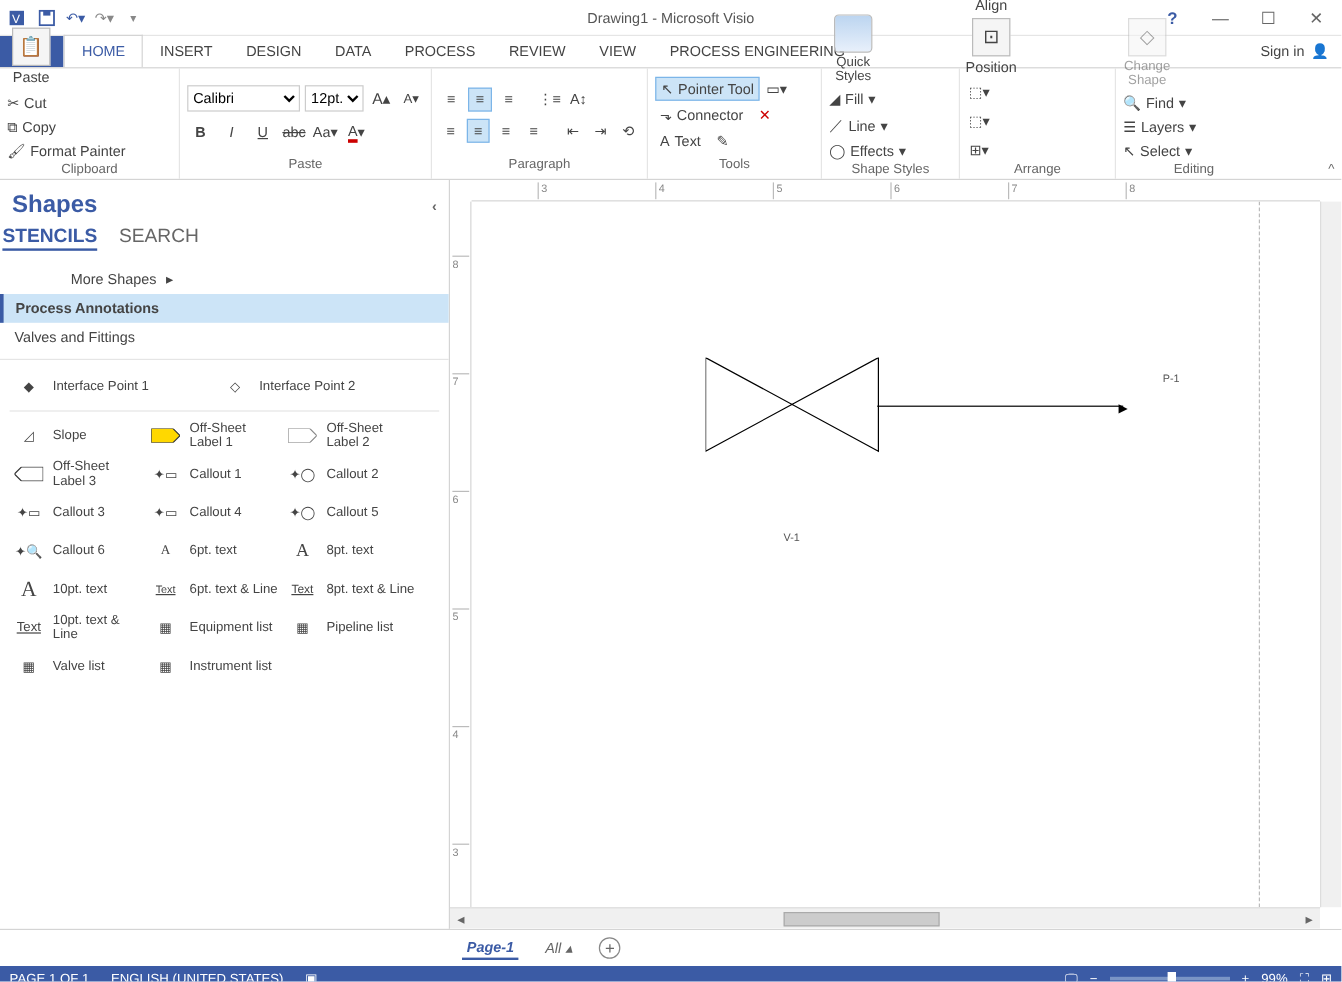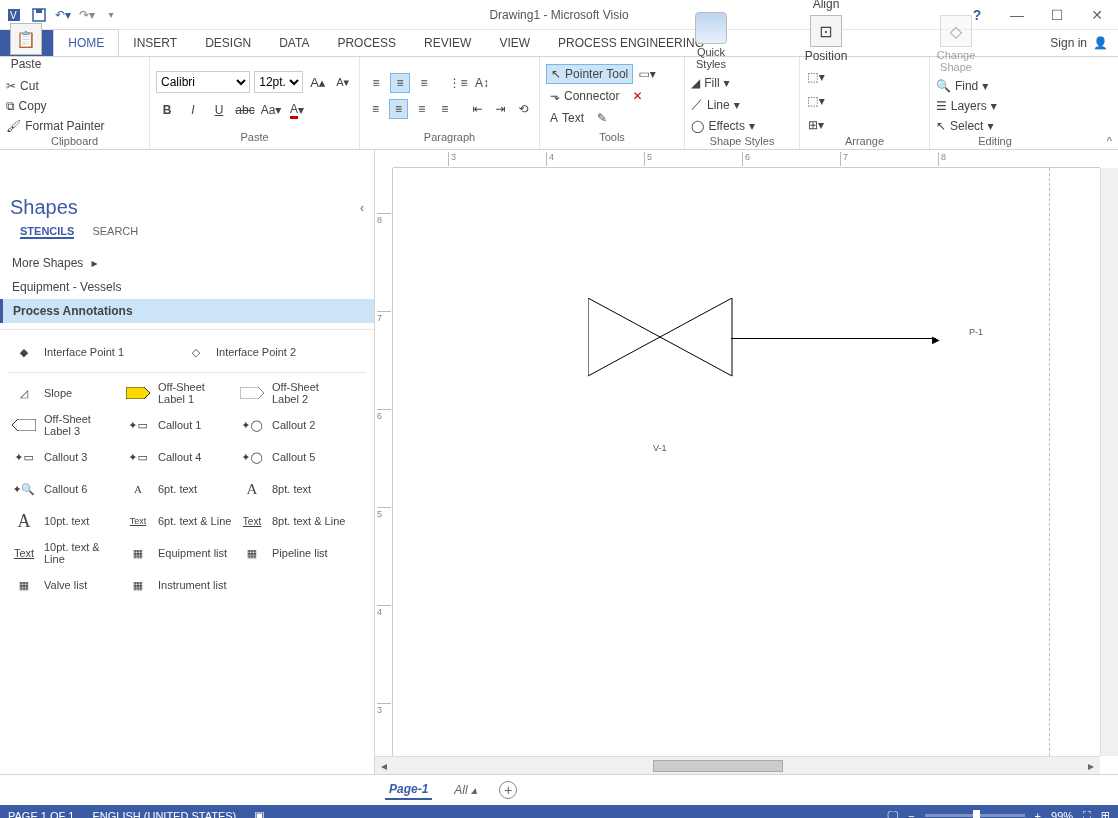--- a/index.html
+++ b/index.html
@@ -33,28 +33,28 @@
 .fontbtn { width: 22px; height: 22px; display: flex; align-items: center; justify-content: center; border: 1px solid transparent; }
 .parabtn { width: 20px; height: 20px; display: flex; align-items: center; justify-content: center; }
 .parabtn.active { background: #cce4f7; border: 1px solid #7cb5e8; }
 .toolbtn { display: flex; align-items: center; gap: 4px; padding: 2px 4px; font-size: 12px; }
 .toolbtn.active { background: #cce4f7; border: 1px solid #7cb5e8; }
 .collapse-ribbon { position: absolute; right: 6px; bottom: 2px; color: #666; font-size: 11px; }
 
 
 .workspace { display: flex; height: calc(818px - 30px - 26px - 94px - 23px - 21px); background: #fff; }
 .shapespane { width: 375px; border-right: 1px solid #d4d4d4; display: flex; flex-direction: column; padding: 8px 0 0 0; overflow: hidden; }
-.shapespane h2 { color: #3b5ba5; font-size: 20px; font-weight: 400; padding: 2px 10px 6px 10px; display: flex; justify-content: space-between; align-items: center; margin-top: 36px; }
+.shapespane h2 { color: #3b5ba5; font-size: 20px; font-weight: 700; padding: 2px 10px 6px 10px; display: flex; justify-content: space-between; align-items: center; }
 .shapespane .collapse-arrow { font-size: 12px; color: #666; }
-.shapetabs { display: flex; gap: 18px; padding: 0 12px 6px 20px; font-size: 11px; }
+.shapetabs { display: flex; gap: 18px; padding: 0 12px 6px 2px; font-size: 16px; }
 .shapetabs .sttab { color: #666; cursor: pointer; }
 .shapetabs .sttab.active { color: #3b5ba5; border-bottom: 2px solid #3b5ba5; font-weight: 600; }
 .stencil-list { padding: 6px 12px; border-bottom: 1px solid #e5e5e5; }
 .stencil-item { padding: 5px 0; font-size: 12px; color: #444; cursor: pointer; }
-.stencil-item.more { display: flex; align-items: flex-end; gap: 8px; }
+.stencil-item.more { display: flex; align-items: flex-end; gap: 8px; margin-left: 47px; }
 .stencil-item.active { background: #cce4f7; font-weight: 600; margin: 0 -12px; padding-left: 10px; padding-right: 10px; border-left: 3px solid #3b5ba5; }
 .shapes-grid { display: flex; flex-wrap: wrap; padding: 6px 8px; gap: 0; }
 .shape-item { width: 114px; display: flex; align-items: center; gap: 6px; padding: 4px 2px; font-size: 11px; color: #444; cursor: pointer; }
 .shape-item.wide { width: 172px; }
 .shape-thumb { width: 28px; height: 24px; display: flex; align-items: center; justify-content: center; flex-shrink: 0; }
 .shapes-sep { width: 100%; height: 1px; background: #e5e5e5; margin: 4px 0; }
 
 .canvas-area { flex: 1; position: relative; background: #fff; overflow: hidden; }
 .ruler-h { position: absolute; top: 0; left: 18px; right: 18px; height: 18px; background: #fff; border-bottom: 1px solid #ccc; font-size: 9px; color: #888; overflow: hidden; }
 .ruler-h .tick { position: absolute; top: 2px; border-left: 1px solid #bbb; height: 14px; padding-left: 2px; }
@@ -66,21 +66,21 @@
 .hscroll { position: absolute; bottom: 0; left: 0; right: 18px; height: 18px; background: #f0f0f0; border-top: 1px solid #ddd; display: flex; align-items: center; }
 .hscroll .track { flex: 1; height: 16px; position: relative; }
 .hscroll .thumb { position: absolute; left: 260px; width: 130px; top: 2px; bottom: 2px; background: #ccc; border: 1px solid #aaa; }
 .hscroll .arrow { width: 18px; text-align: center; color: #666; }
 
 
 .valve-shape { position: absolute; top: 130px; left: 195px; }
 .valve-label { position: absolute; top: 275px; left: 260px; font-size: 9px; color: #555; }
 .pipe-line { position: absolute; top: 170px; left: 338px; width: 205px; height: 1px; background: #000; }
 .pipe-arrow { position: absolute; top: 166px; left: 539px; font-size: 10px; color: #000; }
-.pipe-label { position: absolute; top: 159px; left: 576px; font-size: 9px; color: #555; }
+.pipe-label { position: absolute; top: 142px; left: 576px; font-size: 9px; color: #555; }
 
 
 .pagetabs { height: 31px; border-top: 1px solid #d4d4d4; display: flex; align-items: center; padding-left: 385px; gap: 18px; font-size: 12px; font-style: italic; }
 .pagetab { color: #3b5ba5; font-weight: 600; border-bottom: 2px solid #3b5ba5; padding: 2px 4px; }
 .pagetab.all { color: #666; font-weight: 400; border: none; }
 .addpage { width: 18px; height: 18px; border: 1px solid #888; border-radius: 50%; display: flex; align-items: center; justify-content: center; color: #666; font-size: 14px; }
 
 
 .statusbar { height: 21px; background: #3b5ba5; color: #fff; display: flex; align-items: center; font-size: 11px; padding: 0 8px; gap: 18px; }
 .statusbar .right { margin-left: auto; display: flex; align-items: center; gap: 10px; }
@@ -299,22 +299,22 @@
       </h2>
     <div class="shapetabs">
       <span class="sttab active">STENCILS</span>
       <span class="sttab">SEARCH</span>
     </div>
     <div class="stencil-list">
       <div class="stencil-item more">
           <span>More Shapes</span>
           <span>▸</span>
         </div>
-      <div class="stencil-item">Equipment - Vessels</div>
       <div class="stencil-item active">Process Annotations</div>
+      <div class="stencil-item">Valves and Fittings</div>
     </div>
     <div class="shapes-grid">
       <div class="shape-item wide">
           <span class="shape-thumb">◆</span>
           <span>Interface Point 1</span>
         </div>
       <div class="shape-item wide">
           <span class="shape-thumb">◇</span>
           <span>Interface Point 2</span>
         </div>

